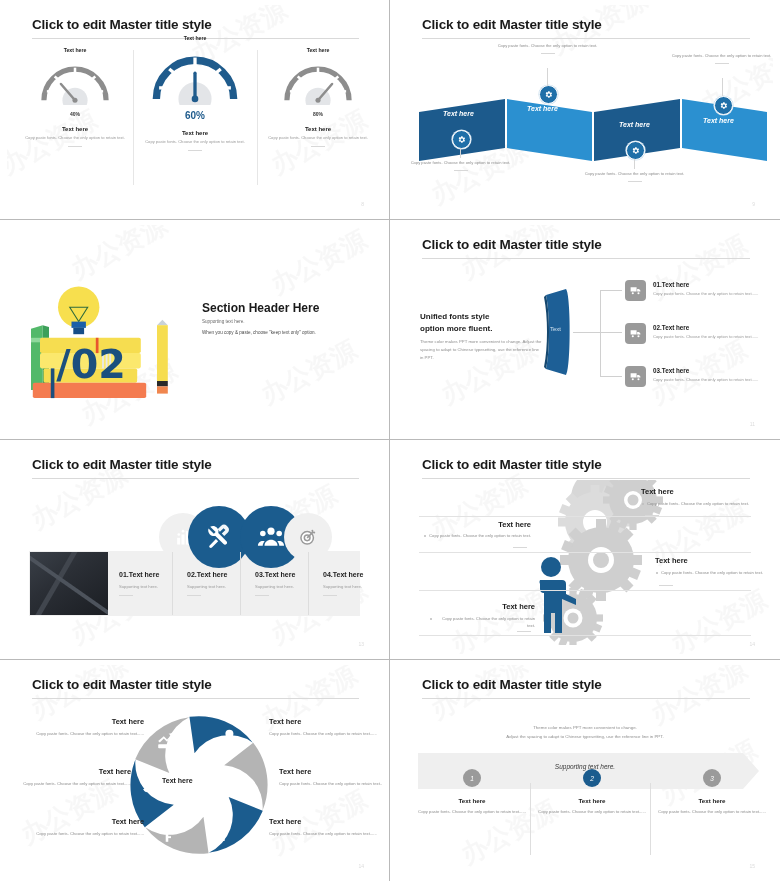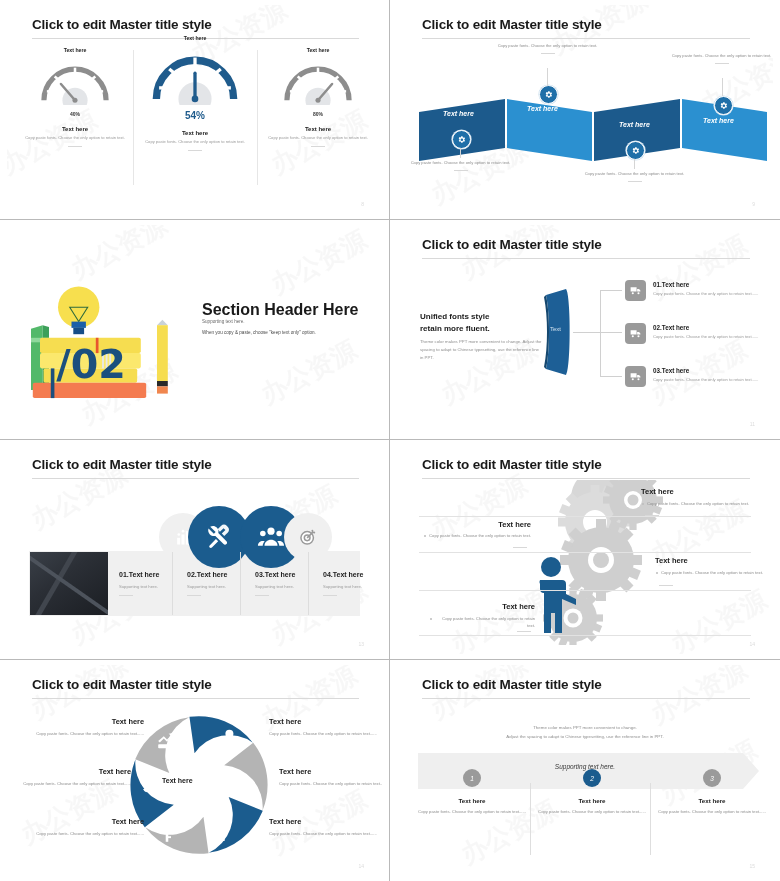--- a/index.html
+++ b/index.html
@@ -24,21 +24,21 @@
   .g-pct{font-size:5px;font-weight:bold;color:#333;margin-top:2px;}
   .g-pct.big{font-size:10px;color:#1f5b8c;margin-top:1px;}
   .g-name{font-size:6px;font-weight:bold;margin-top:9px;}
   .g-desc{font-size:4.1px;color:#9a9a9a;line-height:1.6;margin-top:3px;}
   .rb-txt{position:absolute;color:#fff;font-size:7px;font-style:italic;font-weight:bold;}
   .cnode{position:absolute;width:17px;height:17px;border-radius:50%;background:#1f6fa8;border:1.6px solid #fff;display:flex;align-items:center;justify-content:center;box-shadow:0 0 0 .6px #cfe2f0;}
   .cnode svg{width:9px;height:9px;fill:#fff;}
   .cap{position:absolute;width:105px;font-size:4.1px;color:#8e8e8e;text-align:center;line-height:1.55;}
   .vline{position:absolute;width:1px;background:#d5d5d5;}
   
-  .sec-h{position:absolute;font-weight:bold;font-size:16px;color:#1a1a1a;}
+  .sec-h{position:absolute;font-weight:bold;font-size:12px;color:#1a1a1a;}
   .sec-s1{position:absolute;font-size:4.6px;color:#6b6b6b;}
   .sec-s2{position:absolute;font-size:4.6px;color:#4a4a4a;}
   
   .s4h{position:absolute;font-size:8px;font-weight:bold;line-height:1.45;color:#1a1a1a;}
   .s4p{position:absolute;font-size:4.3px;color:#8e8e8e;line-height:1.85;}
   .s4tabtxt{position:absolute;color:#cfe0ee;font-size:6px;}
   .s4ic{position:absolute;width:21px;height:21px;border-radius:4px;background:#9a9a9a;display:flex;align-items:center;justify-content:center;}
   .s4ic svg{width:13px;height:13px;fill:#fff;}
   .s4t{position:absolute;font-size:6.3px;font-weight:bold;color:#1a1a1a;}
   .s4d{position:absolute;font-size:4.1px;color:#9a9a9a;line-height:1.6;width:106px;}
@@ -124,21 +124,21 @@
             <line x1="50" y1="13" x2="50" y2="24"></line>
             <line x1="22" y1="25.5" x2="30" y2="32"></line>
             <line x1="78" y1="25.5" x2="70" y2="32"></line>
             <line x1="11" y1="46" x2="22" y2="46"></line>
             <line x1="89" y1="46" x2="78" y2="46"></line>
           </g>
           <circle cx="50" cy="58" r="18" fill="#e3e5e8"></circle>
           <line x1="50" y1="58" x2="50" y2="30" stroke="#1f5b8c" stroke-width="3.6" stroke-linecap="round"></line>
           <circle cx="50" cy="58" r="3.6" fill="#1f5b8c"></circle>
         </svg>
-        <div class="g-pct big">54%</div>
+        <div class="g-pct big">60%</div>
         <div class="g-name">Text here</div>
         <div class="g-desc">Copy paste fonts. Choose the only option to retain text.</div>
         <span class="dash"></span>
       </div>
 
       <div class="s1col" style="left:251px;">
         <div class="g-lbl">Text here</div>
         <svg width="74" height="48" viewBox="0 0 100 64">
           <g stroke="#8d8d8d" stroke-width="7" fill="none">
             <path d="M8,58 A42,42 0 0 1 92,58"></path>
@@ -287,21 +287,21 @@
         <span style="left:60px;top:5px;">办公资源</span>
           <span style="left:250px;top:25px;">办公资源</span>
         <span style="left:40px;top:130px;">办公资源</span>
           <span style="left:250px;top:130px;">办公资源</span>
       </div>
       <div class="ttl">Click to edit Master title style</div>
       <div class="ttl-rule"></div>
 
       <div class="s4h" style="left:23px;top:86px;">
         <div>Unified fonts style</div>
-        <div>retain more fluent.</div>
+        <div>option more fluent.</div>
       </div>
       <div class="s4p" style="left:23px;top:113px;width:122px;">Theme color makes PPT more convenient to change. Adjust the spacing to adapt to Chinese typesetting, use the reference line in PPT.</div>
 
       <svg width="30" height="86" viewBox="0 0 30 86" style="position:absolute;left:147px;top:64px;">
         <path d="M2,6 L22,0 C27,6 27,80 22,86 L2,80 C6,60 6,26 2,6 Z" fill="#1d5f96"></path>
         <path d="M2,6 C6,26 6,60 2,80 L0,78 C4,58 4,28 0,8 Z" fill="#16486f"></path>
       </svg>
       <div class="s4tabtxt" style="left:153px;top:101px;">Text</div>
 
       <div class="conn" style="left:176px;top:107px;width:27px;height:1px;"></div>

